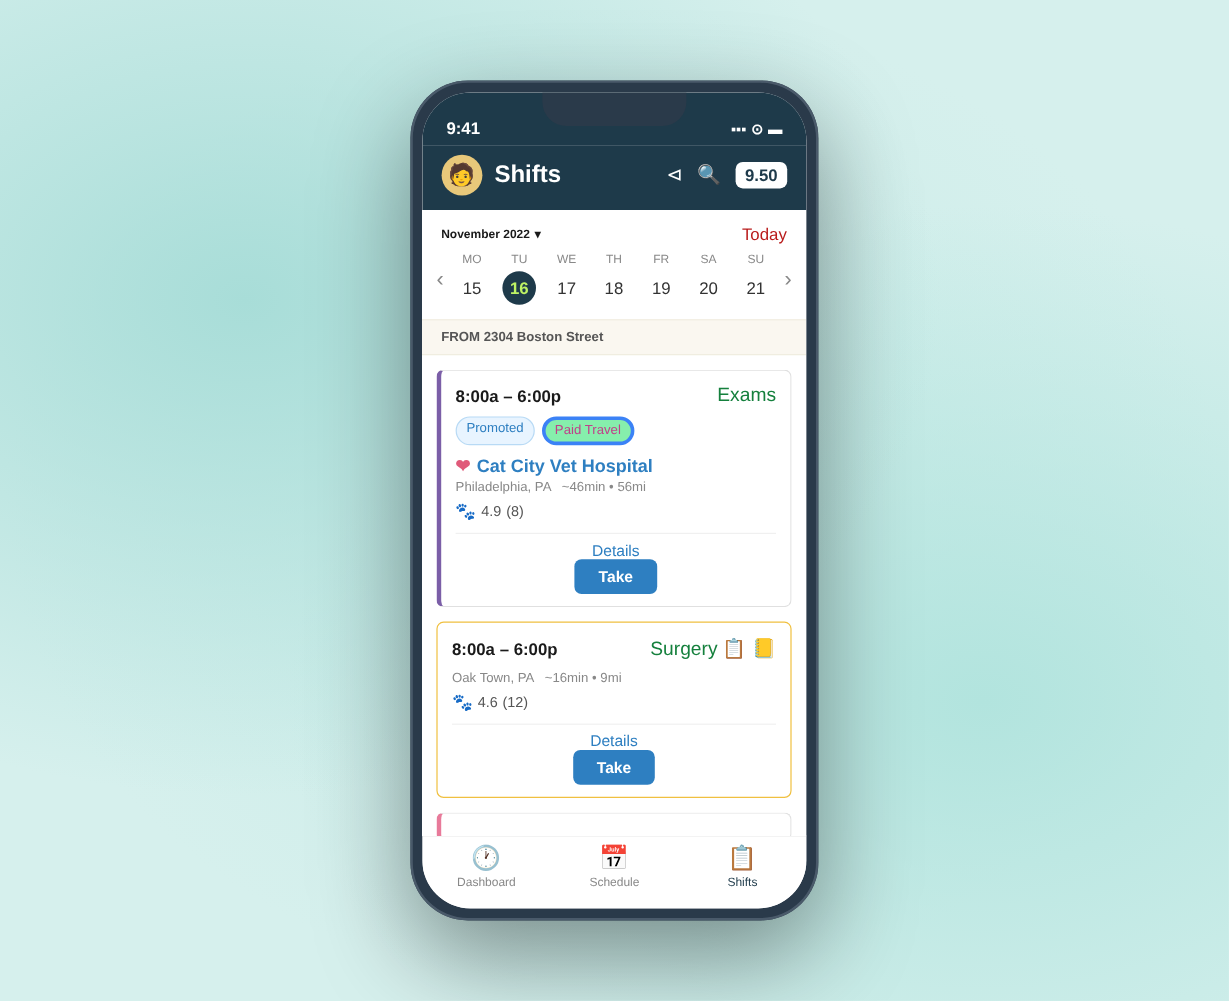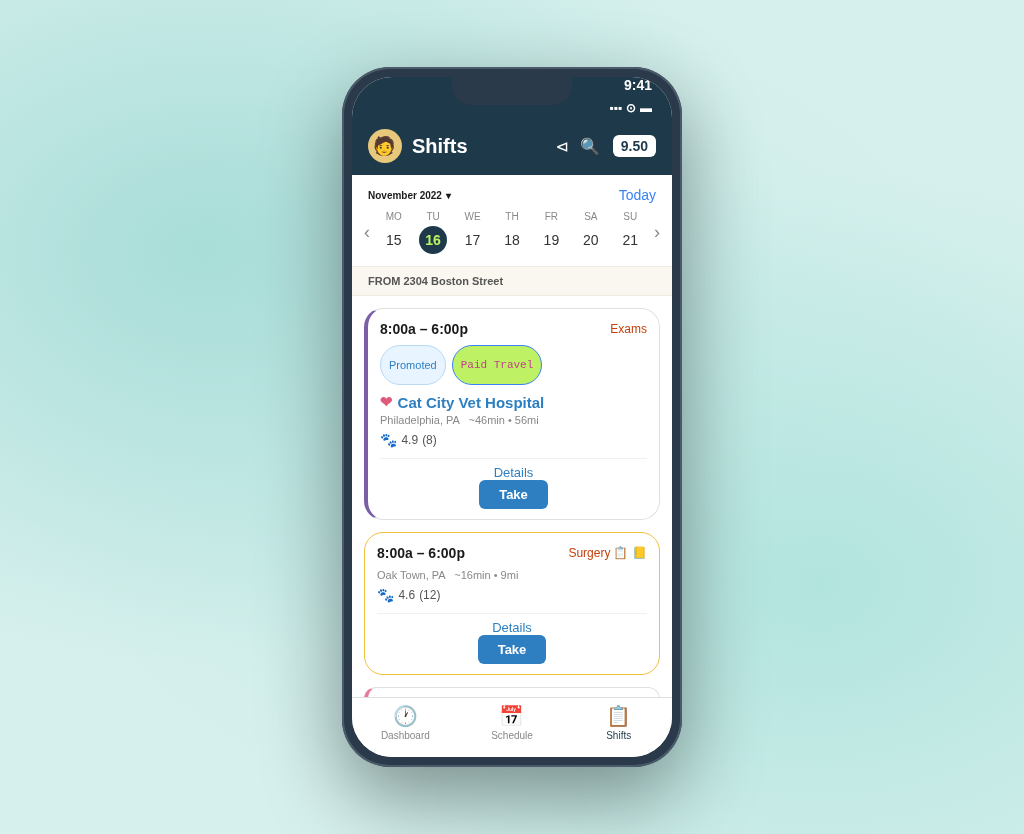--- a/index.html
+++ b/index.html
@@ -61,21 +61,20 @@
       height: 44px;
       background: #1e3a4a;
       display: flex;
       align-items: flex-end;
       justify-content: space-between;
       padding: 0 20px 6px;
       color: white;
       font-size: 12px;
       font-weight: 600;
       flex-shrink: 0;
-      flex-direction: column;
     }
 
     .status-time {
       font-size: 14px;
       font-weight: 700;
     }
 
     .status-icons {
       display: flex;
       gap: 4px;
@@ -150,21 +149,21 @@
     .month-title {
       font-size: 10px;
       font-weight: 700;
       color: #1a1a1a;
       display: flex;
       align-items: center;
       gap: 4px;
     }
 
     .today-btn {
-      color: #3b82f6;
+      color: #b91c1c;
       font-size: 14px;
       font-weight: 500;
     }
 
     
     .week-calendar {
       display: flex;
       align-items: center;
       padding: 0 8px 12px;
       background: white;
@@ -231,21 +230,21 @@
 
     
     .shifts-list {
       padding: 12px;
       display: flex;
       flex-direction: column;
       gap: 12px;
     }
 
     .shift-card {
-      border-radius: 19px;
+      border-radius: 6px;
       border: 1px solid #e0e0e0;
       overflow: hidden;
       background: white;
     }
 
     .shift-card.purple-accent {
       border-left: 4px solid #7b5ea7;
     }
 
     .shift-card.yellow-accent {
@@ -268,52 +267,51 @@
       margin-bottom: 8px;
     }
 
     .shift-time {
       font-size: 14px;
       font-weight: 700;
       color: #1a1a1a;
     }
 
     .shift-type {
-      font-size: 12px;
-      color: #c2410c;
+      font-size: 16px;
+      color: #15803d;
       display: flex;
       align-items: center;
       gap: 4px;
     }
 
     .tags-row {
       display: flex;
       gap: 6px;
       flex-wrap: wrap;
       margin-bottom: 8px;
     }
 
     .tag {
-      padding: 13px 8px;
+      padding: 3px 8px;
       border-radius: 20px;
       font-size: 11px;
       font-weight: 500;
     }
 
     .tag-promoted {
       background: #e8f4ff;
       color: #2e7fc1;
       border: 1px solid #b8daf5;
     }
 
     .tag-paid-travel {
-      background: #bef264;
+      background: #86efac;
       color: #c0408a;
-      border: 1px solid #3b82f6;
-      font-family: Liberation Mono, monospace;
+      border: 3px solid #3b82f6;
     }
 
     .tag-flexible {
       background: #f0fff0;
       color: #3a9a3a;
       border: 1px solid #b8e8b8;
     }
 
     .tag-promoted-plus {
       background: #fff8e8;

